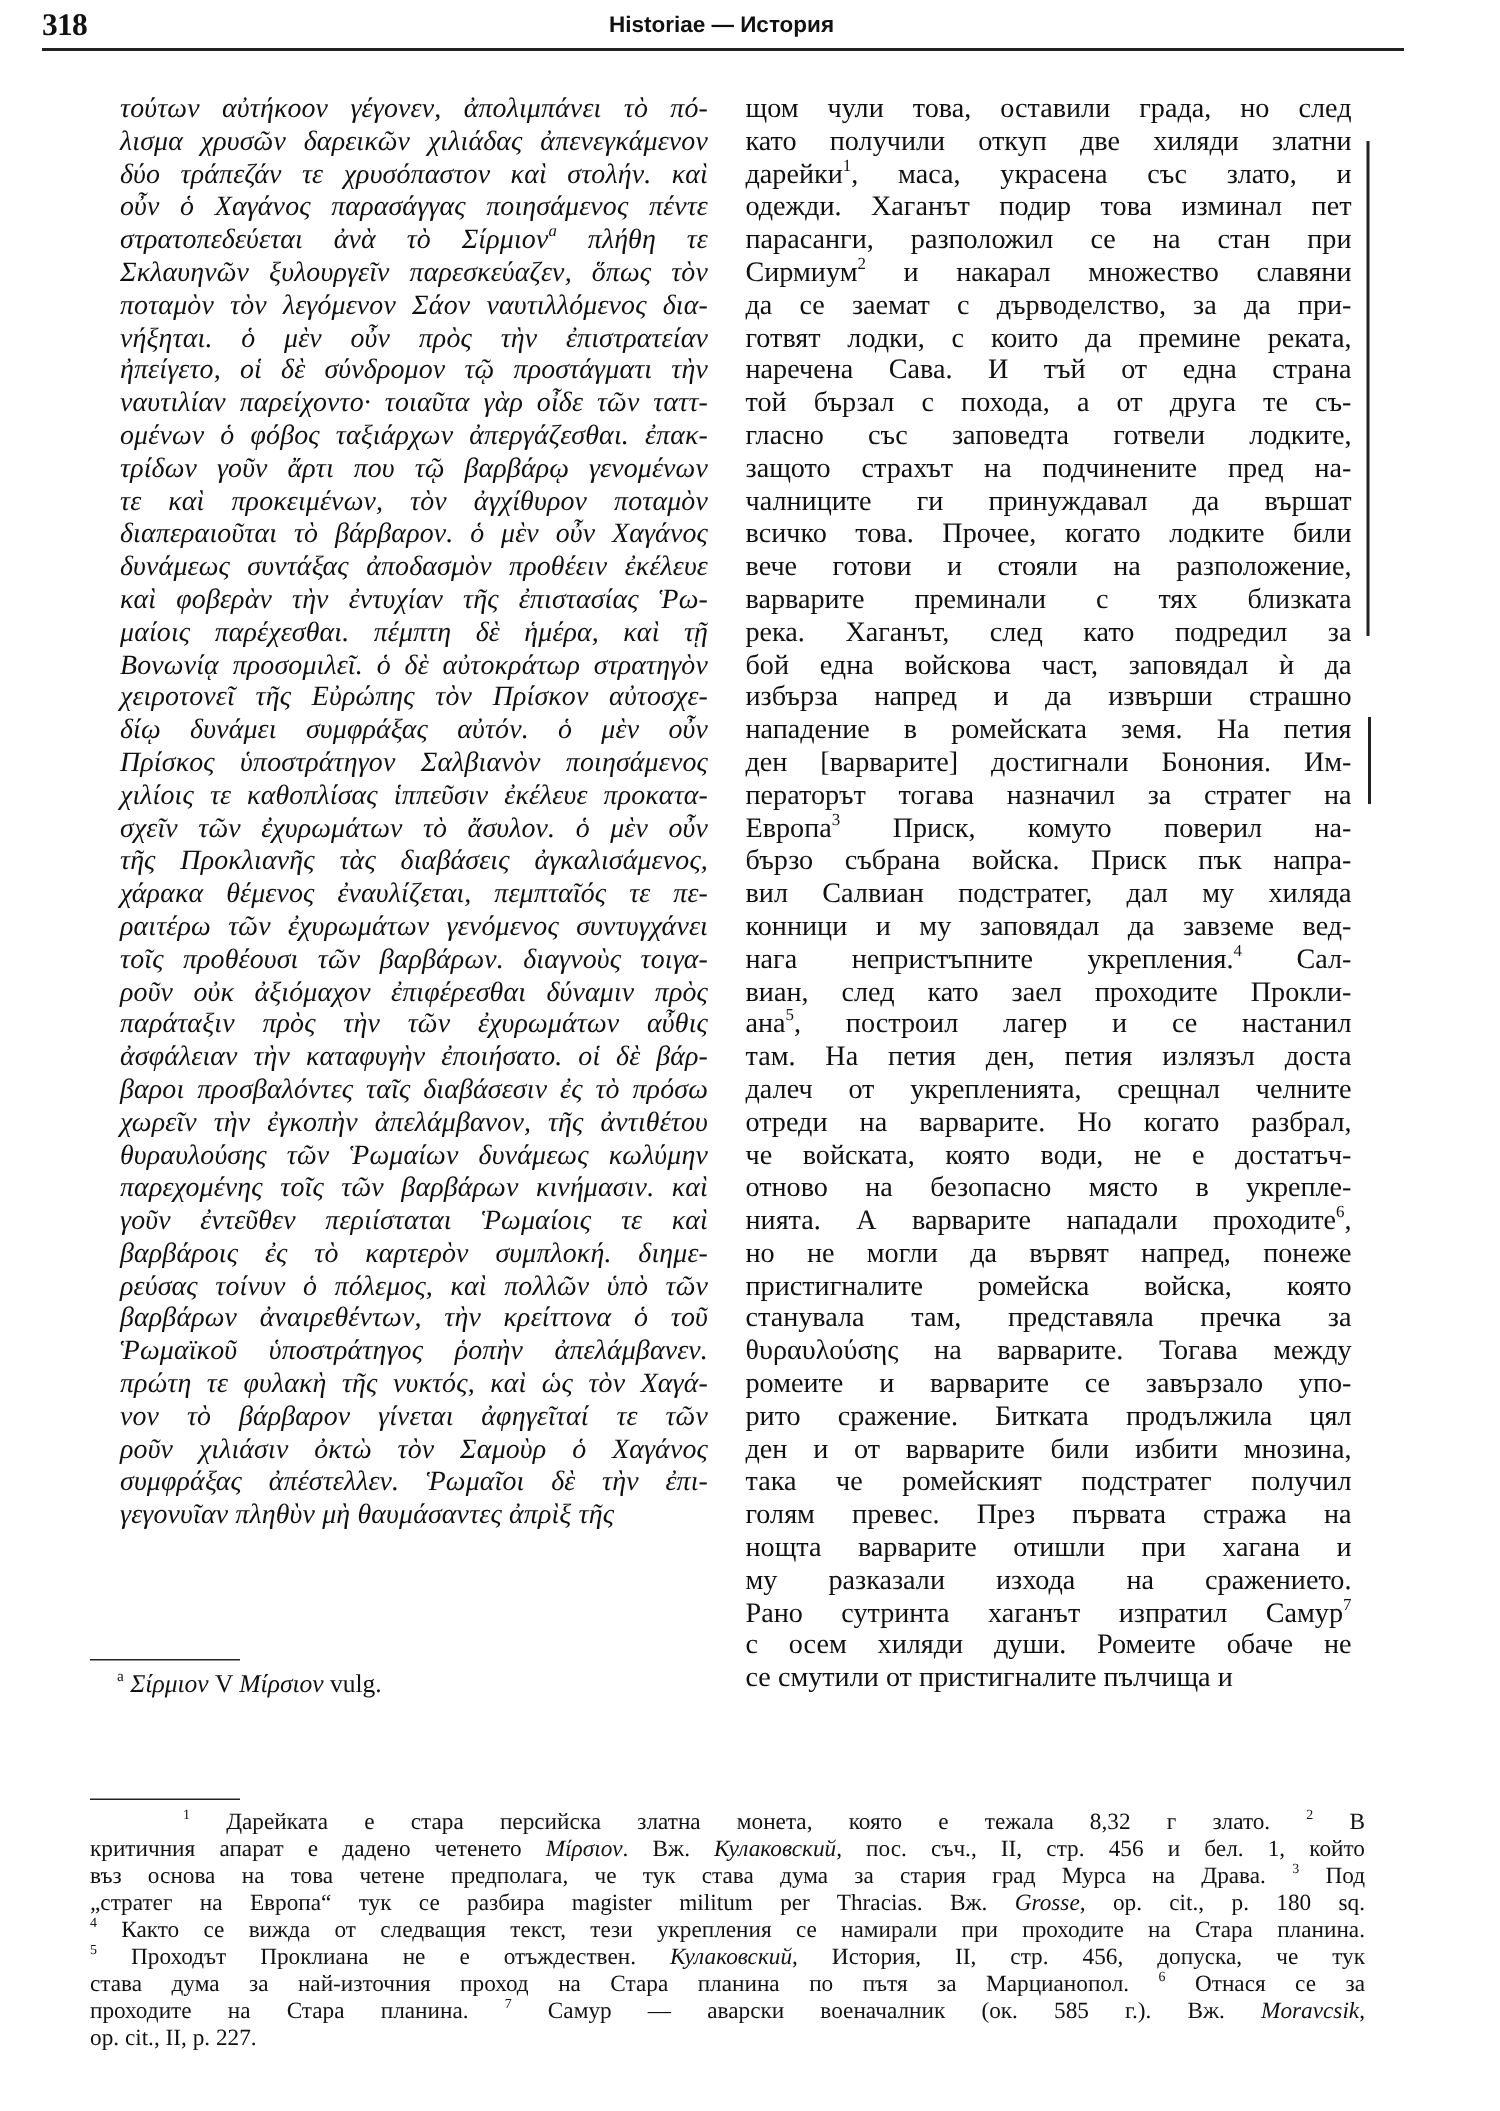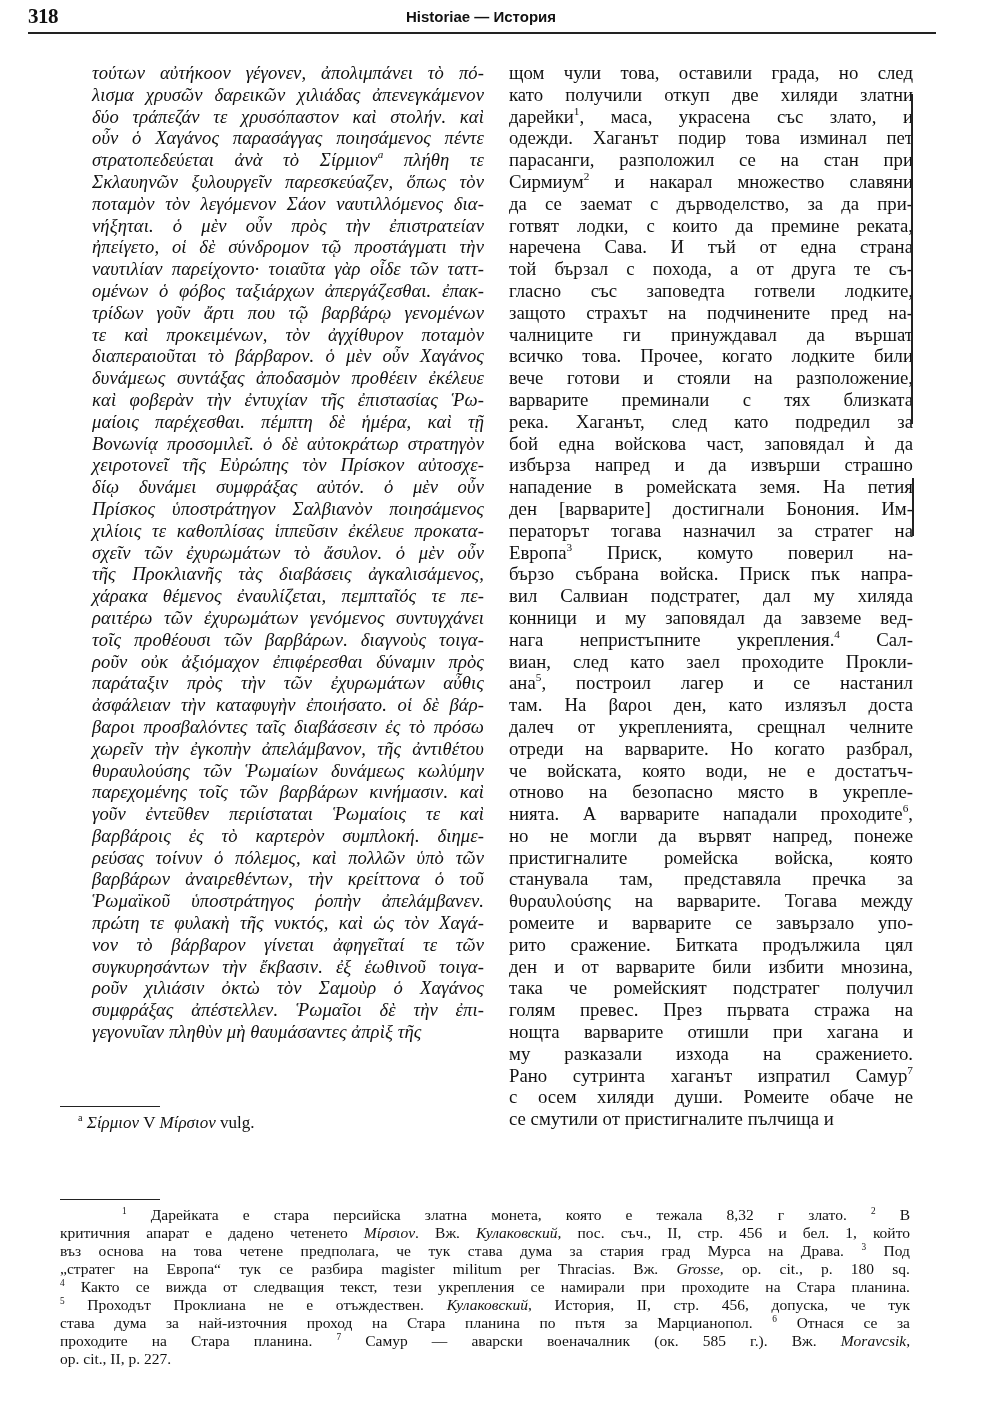--- a/index.html
+++ b/index.html
@@ -17,21 +17,21 @@
   .running-title {
     position: absolute; left: 0; right: 0; top: 4px; text-align: center;
     font-family: "Liberation Sans", "DejaVu Sans", sans-serif;
     font-size: 15px; font-weight: bold;
   }
   .header-rule {
     position: absolute; left: 28px; top: 32px; width: 908px; height: 2px; background: #222;
   }
   .col {
     position: absolute; top: 62px;
-    font-size: 19.5px; line-height: 21.8px; margin-left: 12px;
+    font-size: 19.5px; line-height: 21.8px;
   }
   .col .line { display: block; white-space: nowrap; text-align: justify; text-align-last: justify; height: 21.8px; }
   .col .line.last { text-align-last: left; }
   .greek { left: 80px; width: 392px; font-style: italic; font-size: 18.6px; letter-spacing: 0.1px; }
   .bulgarian { left: 497px; width: 404px; font-family: Liberation Serif, serif; font-size: 18.8px; }
   sup { font-size: 0.6em; line-height: 0; vertical-align: 0.7em; }
   .margin-bracket {
     position: absolute; border-left: 2px solid #222;
   }
   .app-rule { position: absolute; left: 60px; top: 1106px; width: 100px; height: 1px; background: #222; }
@@ -91,21 +91,20 @@
     <span class="line">χωρεῖν τὴν ἐγκοπὴν ἀπελάμβανον, τῆς ἀντιθέτου</span>
     <span class="line">θυραυλούσης τῶν Ῥωμαίων δυνάμεως κωλύμην</span>
     <span class="line">παρεχομένης τοῖς τῶν βαρβάρων κινήμασιν. καὶ</span>
     <span class="line">γοῦν ἐντεῦθεν περιίσταται Ῥωμαίοις τε καὶ</span>
     <span class="line">βαρβάροις ἐς τὸ καρτερὸν συμπλοκή. διημε-</span>
     <span class="line">ρεύσας τοίνυν ὁ πόλεμος, καὶ πολλῶν ὑπὸ τῶν</span>
     <span class="line">βαρβάρων ἀναιρεθέντων, τὴν κρείττονα ὁ τοῦ</span>
     <span class="line">Ῥωμαϊκοῦ ὑποστράτηγος ῥοπὴν ἀπελάμβανεν.</span>
     <span class="line">πρώτη τε φυλακὴ τῆς νυκτός, καὶ ὡς τὸν Χαγά-</span>
     <span class="line">νον τὸ βάρβαρον γίνεται ἀφηγεῖταί τε τῶν</span>
-    <span class="line">συγκυρησάντων τὴν ἔκβασιν. ἐξ ἑωθινοῦ τοιγα-</span>
     <span class="line">ροῦν χιλιάσιν ὀκτὼ τὸν Σαμοὺρ ὁ Χαγάνος</span>
     <span class="line">συμφράξας ἀπέστελλεν. Ῥωμαῖοι δὲ τὴν ἐπι-</span>
     <span class="line last">γεγονυῖαν πληθὺν μὴ θαυμάσαντες ἀπρὶξ τῆς</span>
   </div>
 <div class="col bulgarian" id="bg-col">
     <span class="line">щом чули това, оставили града, но след</span>
     <span class="line">като получили откуп две хиляди златни</span>
     <span class="line">дарейки<sup>1</sup>, маса, украсена със злато, и</span>
     <span class="line">одежди. Хаганът подир това изминал пет</span>
     <span class="line">парасанги, разположил се на стан при</span>
@@ -126,21 +125,21 @@
     <span class="line">нападение в ромейската земя. На петия</span>
     <span class="line">ден [варварите] достигнали Бонония. Им-</span>
     <span class="line">ператорът тогава назначил за стратег на</span>
     <span class="line">Европа<sup>3</sup> Приск, комуто поверил на-</span>
     <span class="line">бързо събрана войска. Приск пък напра-</span>
     <span class="line">вил Салвиан подстратег, дал му хиляда</span>
     <span class="line">конници и му заповядал да завземе вед-</span>
     <span class="line">нага непристъпните укрепления.<sup>4</sup> Сал-</span>
     <span class="line">виан, след като заел проходите Прокли-</span>
     <span class="line">ана<sup>5</sup>, построил лагер и се настанил</span>
-    <span class="line">там. На βαροι ден, като излязъл доста</span>
+    <span class="line">там. На петия ден, петия излязъл доста</span>
     <span class="line">далеч от укрепленията, срещнал челните</span>
     <span class="line">отреди на варварите. Но когато разбрал,</span>
     <span class="line">че войската, която води, не е достатъч-</span>
     <span class="line">отново на безопасно място в укрепле-</span>
     <span class="line">нията. А варварите нападали проходите<sup>6</sup>,</span>
     <span class="line">но не могли да вървят напред, понеже</span>
     <span class="line">пристигналите ромейска войска, която</span>
     <span class="line">станувала там, представяла пречка за</span>
     <span class="line">θυραυλούσης на варварите. Тогава между</span>
     <span class="line">ромеите и варварите се завързало упо-</span>

